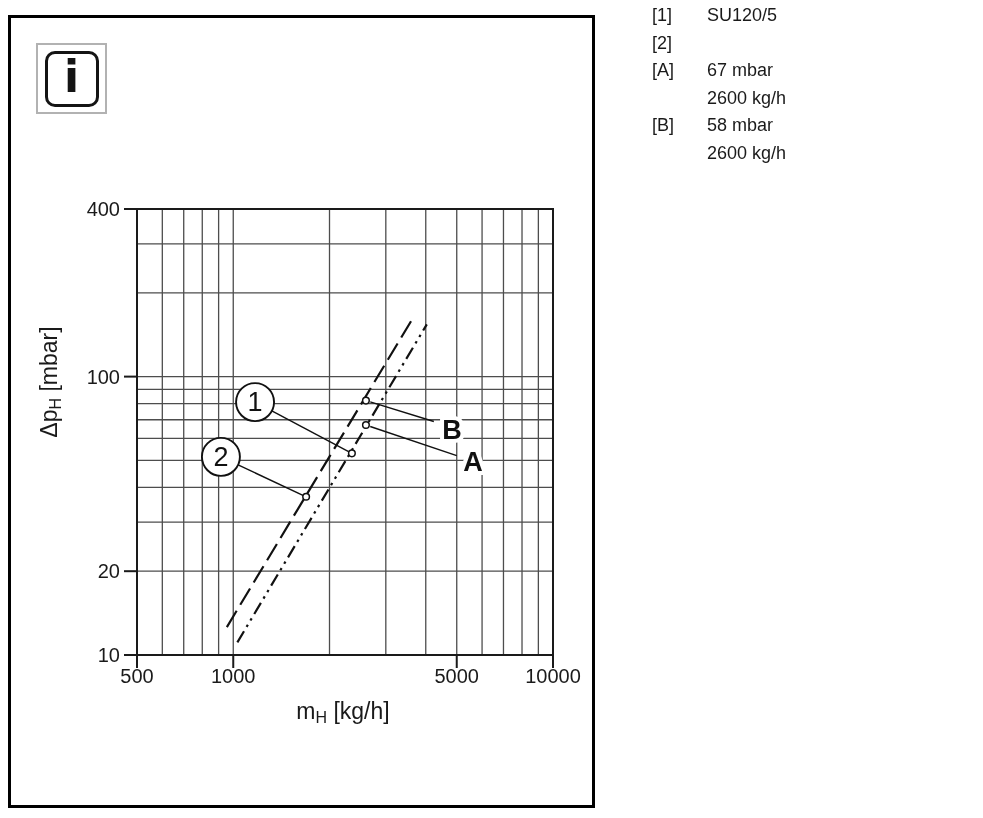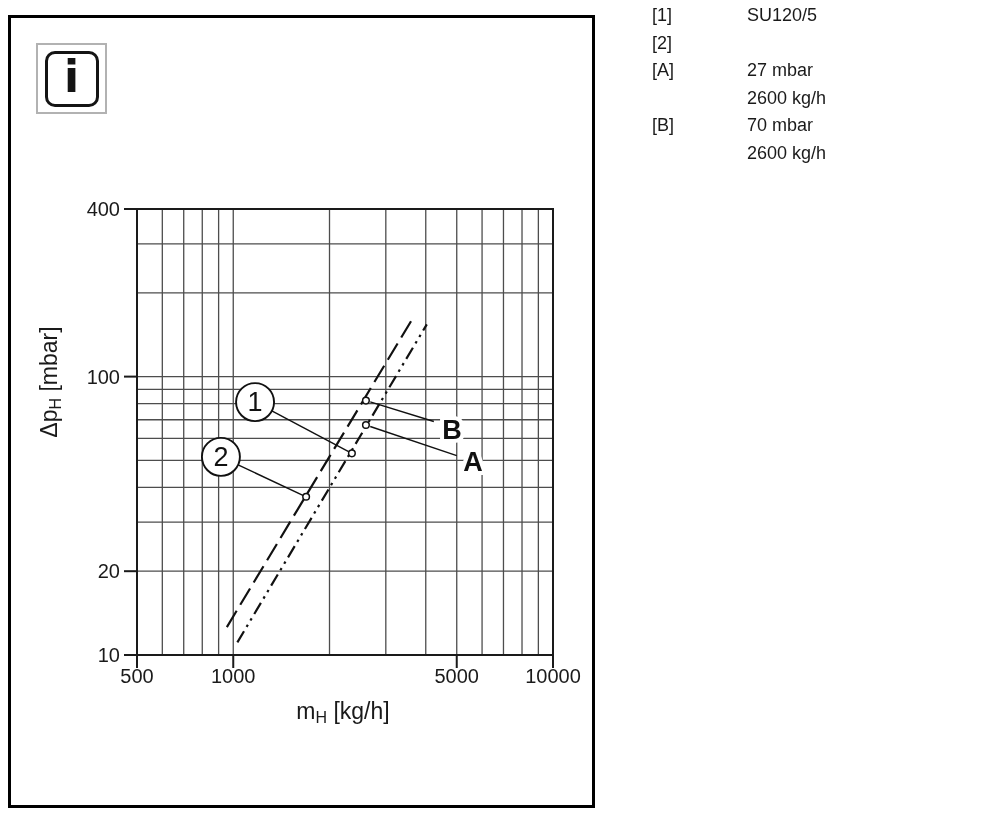--- a/index.html
+++ b/index.html
@@ -47,21 +47,21 @@
     position: absolute;
     left: 0; top: 0;
   }
   .legend {
     position: absolute;
     left: 652px; top: 2px;
     color: #1a1a1a;
   }
   .legend-row { display: flex; font-size: 18px; line-height: 27.5px; }
   .legend-key { width: 55px; flex: 0 0 55px; }
-  .legend-val { white-space: nowrap; margin-left: 40px; }
+  .legend-val { white-space: nowrap; }
   svg text { font-family: "Liberation Sans", sans-serif; }
 </style>
 </head>
 <body>
 
 <div class="page">
 
   <div class="figure-box"></div>
 
   <div class="info-badge">
@@ -135,29 +135,29 @@
   <div class="legend" id="legend">
       <div class="legend-row">
         <span class="legend-key">[1]</span>
         <span class="legend-val">SU120/5</span>
       </div>
       <div class="legend-row">
         <span class="legend-key">[2]</span>
       </div>
       <div class="legend-row">
         <span class="legend-key">[A]</span>
-        <span class="legend-val">27 mbar</span>
+        <span class="legend-val">67 mbar</span>
       </div>
       <div class="legend-row">
         <span class="legend-key"></span>
         <span class="legend-val">2600 kg/h</span>
       </div>
       <div class="legend-row">
         <span class="legend-key">[B]</span>
-        <span class="legend-val">70 mbar</span>
+        <span class="legend-val">58 mbar</span>
       </div>
       <div class="legend-row">
         <span class="legend-key"></span>
         <span class="legend-val">2600 kg/h</span>
       </div>
     </div>
 
 </div>
 
 </body></html>

